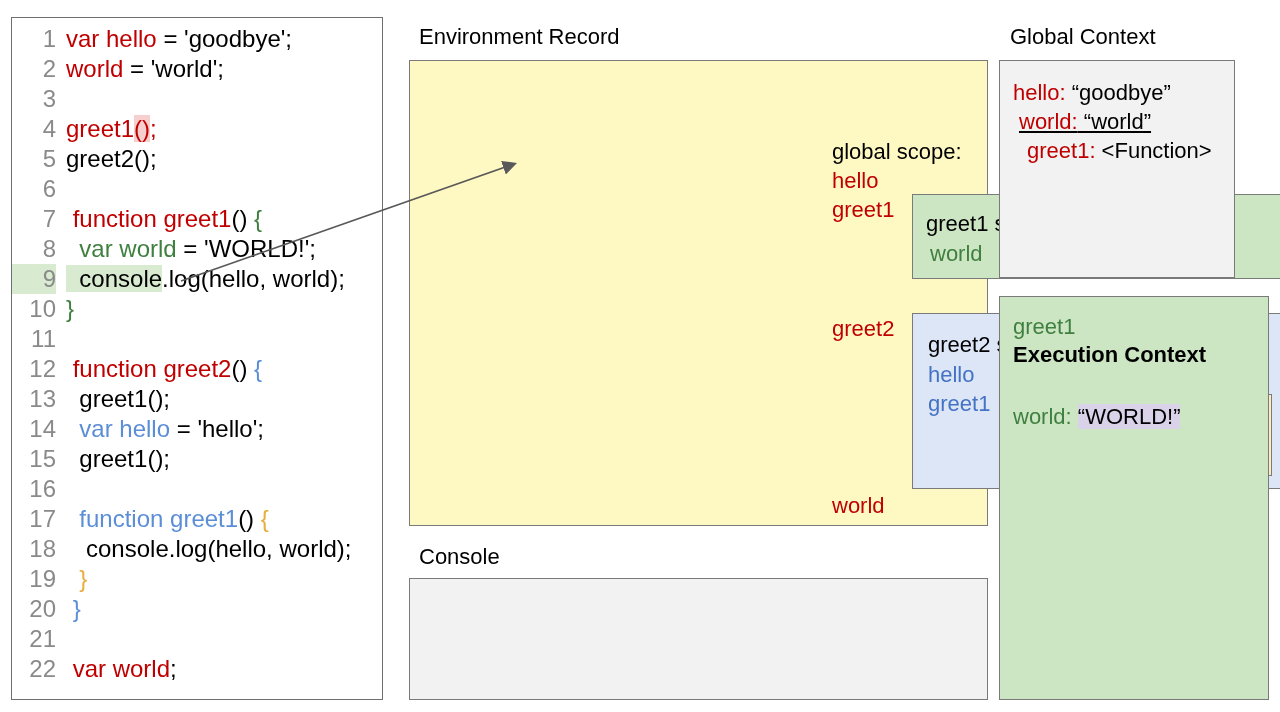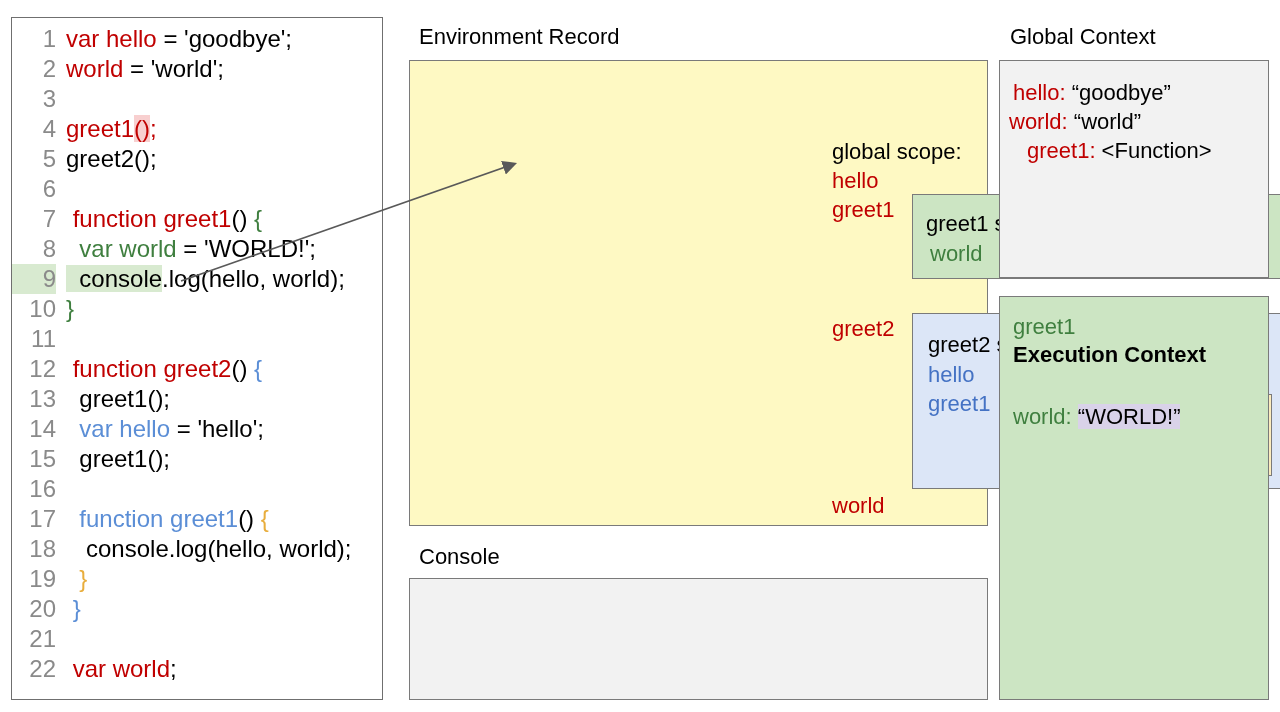--- a/index.html
+++ b/index.html
@@ -87,26 +87,26 @@
   #inner-comment{position:absolute;left:16px;top:42px;font-size:22px;color:#000;}
 
   
   #console-box{
     position:absolute;left:409px;top:578px;width:579px;height:122px;
     background:#f2f2f2;border:1.5px solid #7a7a7a;box-sizing:border-box;
   }
 
   
   #global-box{
-    position:absolute;left:999px;top:60px;width:270px;height:218px;
+    position:absolute;left:999px;top:60px;width:236px;height:218px;
     background:#f2f2f2;border:1.5px solid #7a7a7a;box-sizing:border-box;
   }
   .gc-row{position:absolute;font-size:22px;color:#000;white-space:pre;}
   #gc-r0{left:13px;top:19px;}
-  #gc-r1{left:9px;top:48px;}
+  #gc-r1{left:19px;top:48px;text-decoration:underline;}
   #gc-r2{left:27px;top:77px;}
   .gc-key{color:#c00000;}
 
   
   #exec-box{
     position:absolute;left:999px;top:296px;width:270px;height:404px;
     background:#cce5c3;border:1.5px solid #7a7a7a;box-sizing:border-box;
   }
   #exec-fn{position:absolute;left:13px;top:17px;font-size:22px;color:#3f7f3f;}
   #exec-label{position:absolute;left:13px;top:45px;font-size:22px;font-weight:bold;color:#000;}

